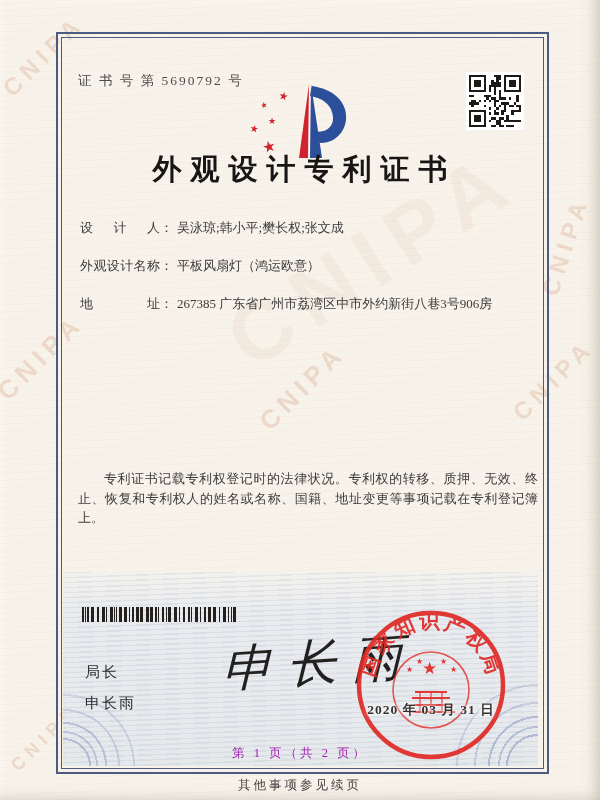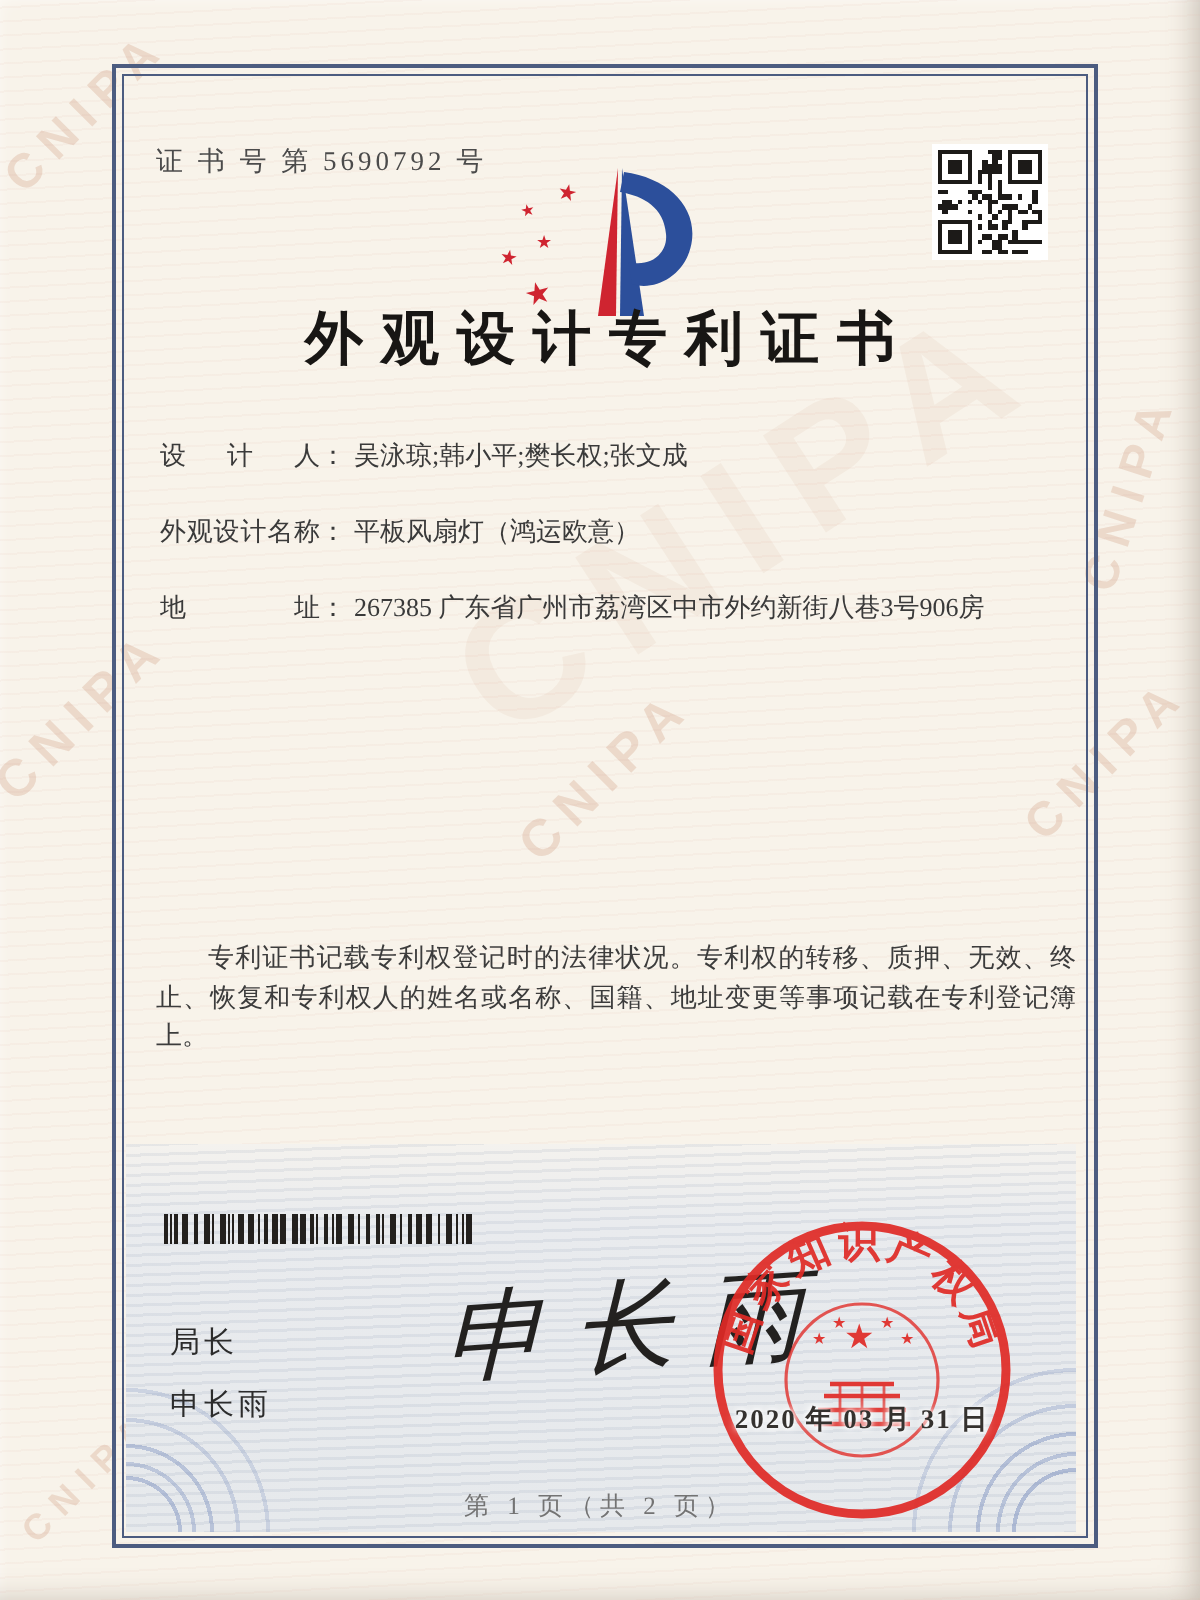--- a/index.html
+++ b/index.html
@@ -54,21 +54,21 @@
       font-size:15px;color:#2c2c2c;letter-spacing:2px;line-height:31px;}
   .sig{position:absolute;left:222px;top:630px;font-size:50px;font-style:italic;font-weight:500;
       color:#13110f;letter-spacing:15px;transform:rotate(-4deg) skewX(-4deg);opacity:.92;white-space:nowrap;}
   
   .seal{position:absolute;left:352px;top:606px;width:158px;height:158px;opacity:.92;}
   .seal-date{position:absolute;left:348px;top:701px;width:166px;text-align:center;
       font-size:13.5px;font-weight:700;color:#35322f;letter-spacing:1px;
       text-shadow:0 0 2px #fff,0 0 4px #fff,0 0 6px rgba(255,255,255,.9);}
   
   .page-info{position:absolute;left:0;right:0;top:745px;text-align:center;font-size:12.5px;
-      color:#737373;letter-spacing:3px;}
+      color:#a21caf;letter-spacing:3px;}
   .cont-note{position:absolute;left:0;right:0;top:777px;text-align:center;font-size:12.5px;
       color:#3e3e3e;letter-spacing:3px;}
 </style>
 </head>
 <body>
 
 <div class="page">
 
   <span class="wm" style="left:-8px;top:42px;font-size:24px">CNIPA</span>
   <span class="wm" style="left:514px;top:232px;font-size:24px;transform:rotate(-72deg)">CNIPA</span>
@@ -669,14 +669,15 @@
         <text x="88" y="58" font-size="8" stroke="none" font-family="DejaVu Sans,sans-serif">★</text>
         <text x="98" y="66" font-size="8" stroke="none" font-family="DejaVu Sans,sans-serif">★</text>
         <path d="M63,86 h32 M60,92 h38 M57,99 h44 M55,106 h48" fill="none" stroke-width="2.2"></path>
         <path d="M68,86 v20 M79,86 v20 M90,86 v20" fill="none" stroke-width="1.4" opacity=".8"></path>
       </g>
     </svg>
   </div>
   <div class="seal-date">2020 年 03 月 31 日</div>
 
   <div class="page-info">第 1 页（共 2 页）</div>
+  <div class="cont-note">其他事项参见续页</div>
 
 </div>
 
 </body></html>

